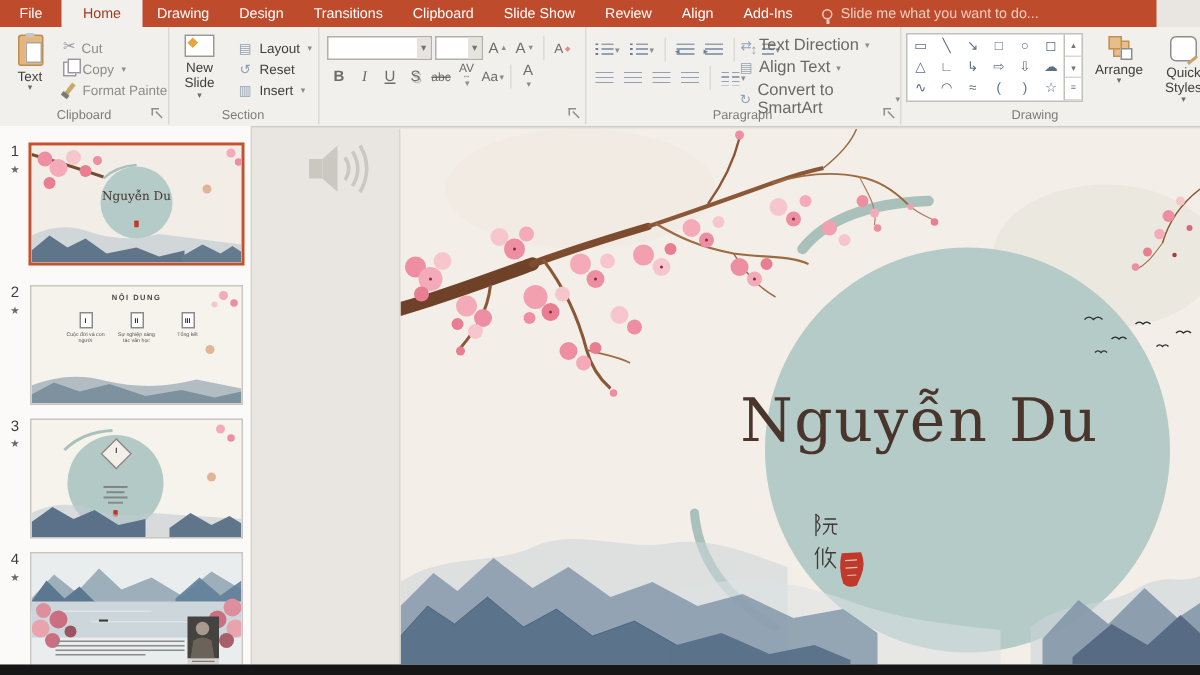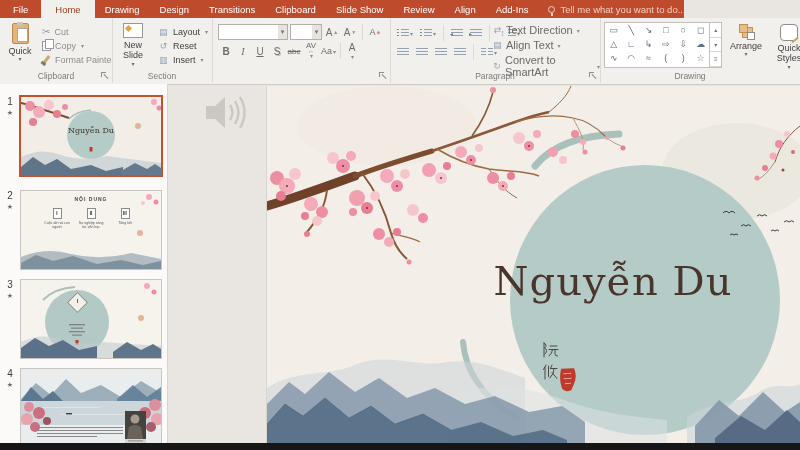--- a/index.html
+++ b/index.html
@@ -1,18 +1,18 @@
 <!DOCTYPE html>
 <html><head>
 <meta charset="utf-8">
 <style>
   html,body{margin:0;padding:0;width:800px;height:450px;overflow:hidden;background:#e9e6e2;
     font-family:"Liberation Sans",sans-serif;cursor:default;-webkit-font-smoothing:antialiased;position:relative}
   
-  .tabbar{position:absolute;top:0;left:0;width:684px;height:18px;background:#bf4b2d;display:flex;align-items:stretch}
+  .tabbar{position:absolute;top:0;left:0;width:771px;height:18px;background:#bf4b2d;display:flex;align-items:stretch}
   .tab{color:#fff;font-size:9.5px;padding:0 10px;display:flex;align-items:center;white-space:nowrap}
   .tab.file{padding:0 13px}
   .tab.active{background:#f2f0ed;color:#a23d20;padding:0 14px}
   .tellme{display:flex;align-items:center;gap:5px;margin-left:10px;color:#f2cdc1;font-size:9.5px;white-space:nowrap}
   .bulb{width:5px;height:5px;border:1px solid #f2cdc1;border-radius:50%;position:relative;display:inline-block}
   .bulb::after{content:'';position:absolute;left:1.5px;top:6px;width:2px;height:3px;background:#f2cdc1}
   
   .ribbon{position:absolute;top:18px;left:0;width:800px;height:66px;background:#f2f0ed;border-bottom:1px solid #cfcbc7}
   .group{position:absolute;top:0;height:65px;border-right:1px solid #ddd9d5;overflow:hidden}
   .g-clip{left:0;width:112px}.g-slides{left:112px;width:100px}.g-font{left:212px;width:178px}
@@ -109,30 +109,30 @@
   <div class="tab">Drawing</div>
   <div class="tab">Design</div>
   <div class="tab">Transitions</div>
   <div class="tab">Clipboard</div>
   <div class="tab">Slide Show</div>
   <div class="tab">Review</div>
   <div class="tab">Align</div>
   <div class="tab">Add-Ins</div>
   <div class="tellme">
     <span class="bulb"></span>
-    <span>Tell me what you want to do...</span>
+    <span>Slide me what you want to do...</span>
   </div>
 </div>
 
 <div class="ribbon">
 
   <div class="group g-clip">
     <div class="bigbtn" style="left:4px;top:5px;width:32px">
       <span class="ipaste"></span>
-      <span class="cap">Quick</span>
+      <span class="cap">Text</span>
     </div>
     <div class="sbtn" style="left:42px;top:7px">
       <span class="icut">✂</span>
       <span>Cut</span>
     </div>
     <div class="sbtn car" style="left:42px;top:21px">
       <span class="icopy"></span>
       <span>Copy</span>
     </div>
     <div class="sbtn" style="left:42px;top:35px">

